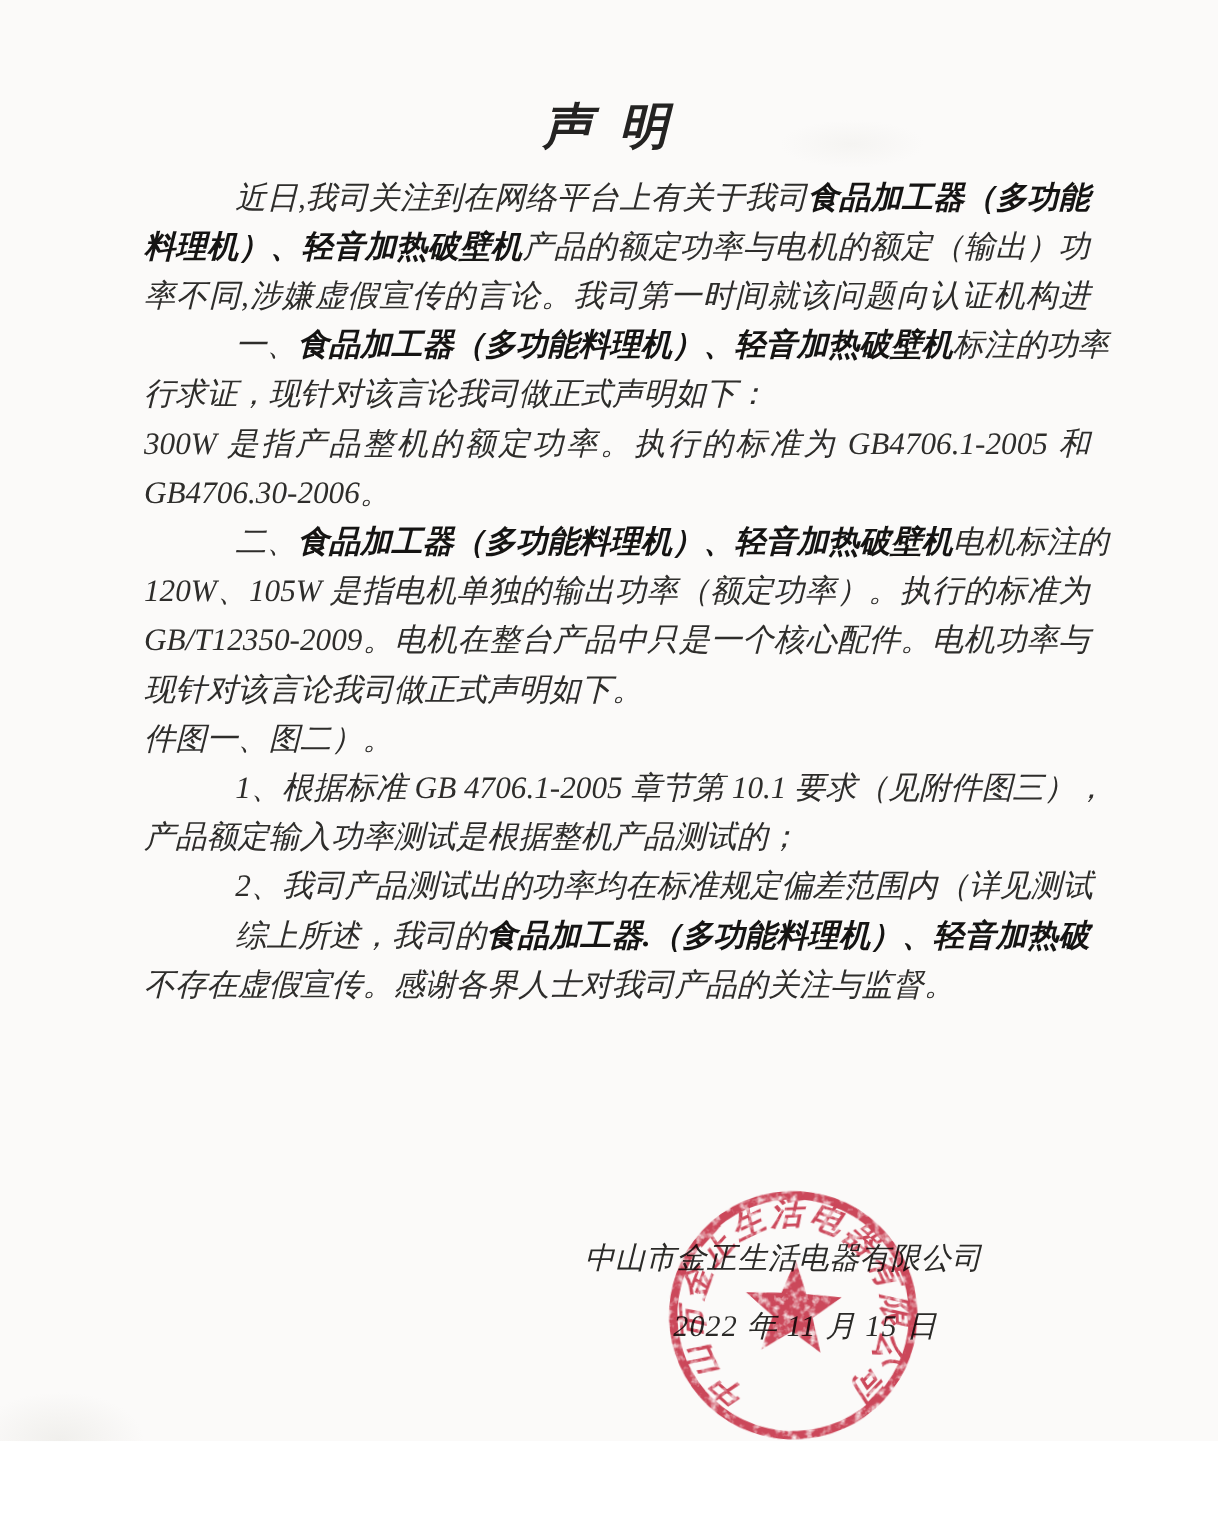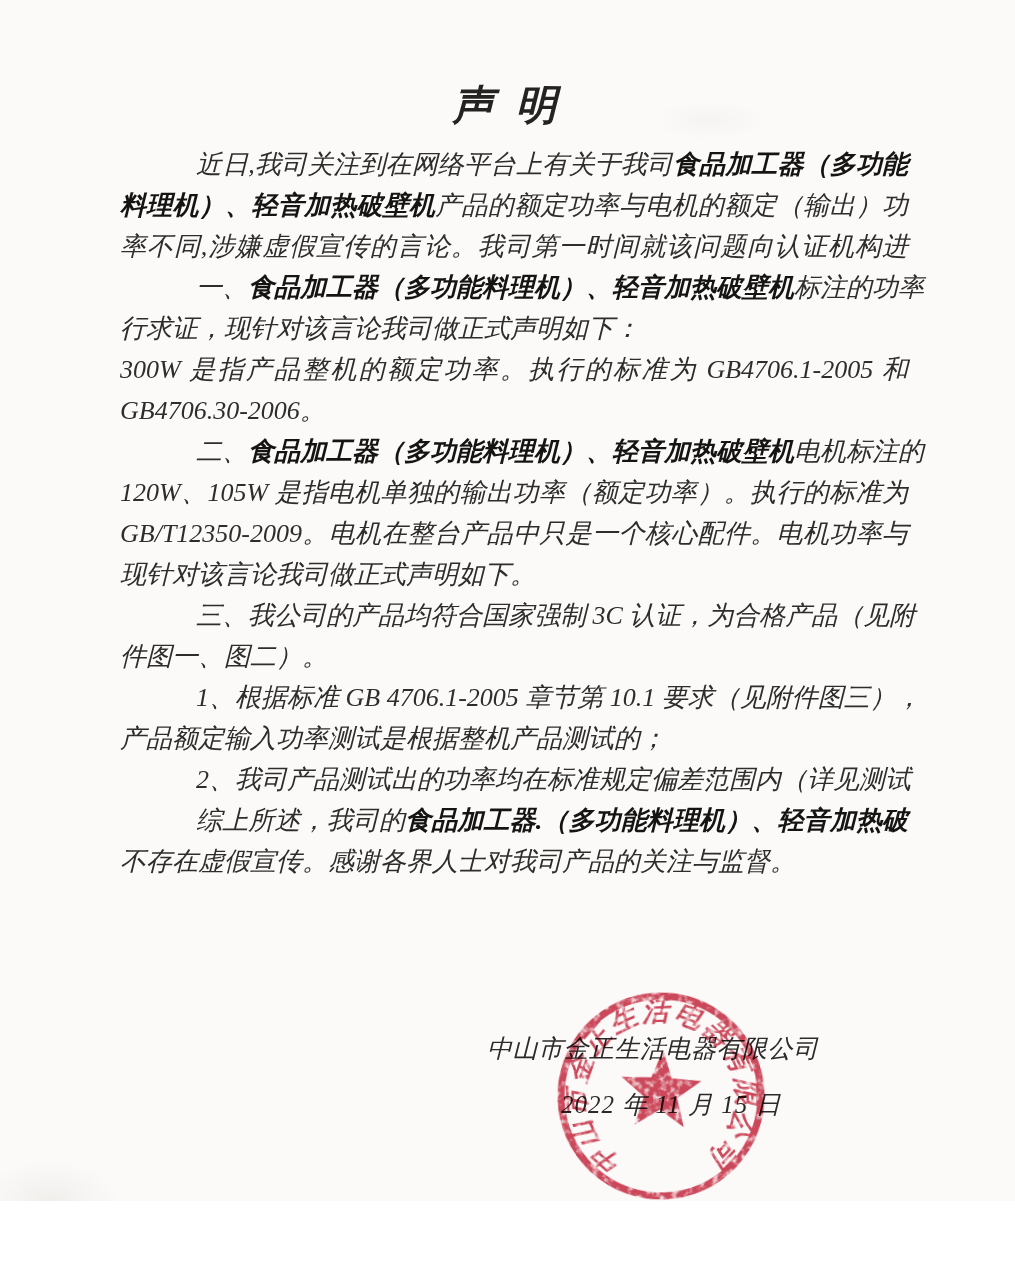--- a/index.html
+++ b/index.html
@@ -85,21 +85,20 @@
       <div class="line"><span class="bold">料理机）、轻音加热破壁机</span><span>产品的额定功率与电机的额定（输出）功</span></div>
       <div class="line"><span>率不同,涉嫌虚假宣传的言论。我司第一时间就该问题向认证机构进</span></div>
       <div class="line indent"><span>一、</span><span class="bold">食品加工器（多功能料理机）、轻音加热破壁机</span><span>标注的功率</span></div>
       <div class="line last"><span>行求证，现针对该言论我司做正式声明如下：</span></div>
       <div class="line"><span>300W 是指产品整机的额定功率。执行的标准为 GB4706.1-2005 和</span></div>
       <div class="line last"><span>GB4706.30-2006。</span></div>
       <div class="line indent"><span>二、</span><span class="bold">食品加工器（多功能料理机）、轻音加热破壁机</span><span>电机标注的</span></div>
       <div class="line"><span>120W、105W 是指电机单独的输出功率（额定功率）。执行的标准为</span></div>
       <div class="line"><span>GB/T12350-2009。电机在整台产品中只是一个核心配件。电机功率与</span></div>
       <div class="line last"><span>现针对该言论我司做正式声明如下。</span></div>
-      <div class="line indent"><span>三、我公司的产品均符合国家强制 3C 认证，为合格产品（见附</span></div>
       <div class="line last"><span>件图一、图二）。</span></div>
       <div class="line indent"><span>1、根据标准 GB 4706.1-2005 章节第 10.1 要求（见附件图三），</span></div>
       <div class="line last"><span>产品额定输入功率测试是根据整机产品测试的；</span></div>
       <div class="line indent"><span>2、我司产品测试出的功率均在标准规定偏差范围内（详见测试</span></div>
       <div class="line indent"><span>综上所述，我司的</span><span class="bold">食品加工器.（多功能料理机）、轻音加热破</span></div>
       <div class="line last"><span>不存在虚假宣传。感谢各界人士对我司产品的关注与监督。</span></div>
     </div>
 
   <div class="sig-company">中山市金正生活电器有限公司</div>
   <div class="sig-date">2022 年 11 月 15 日</div>

